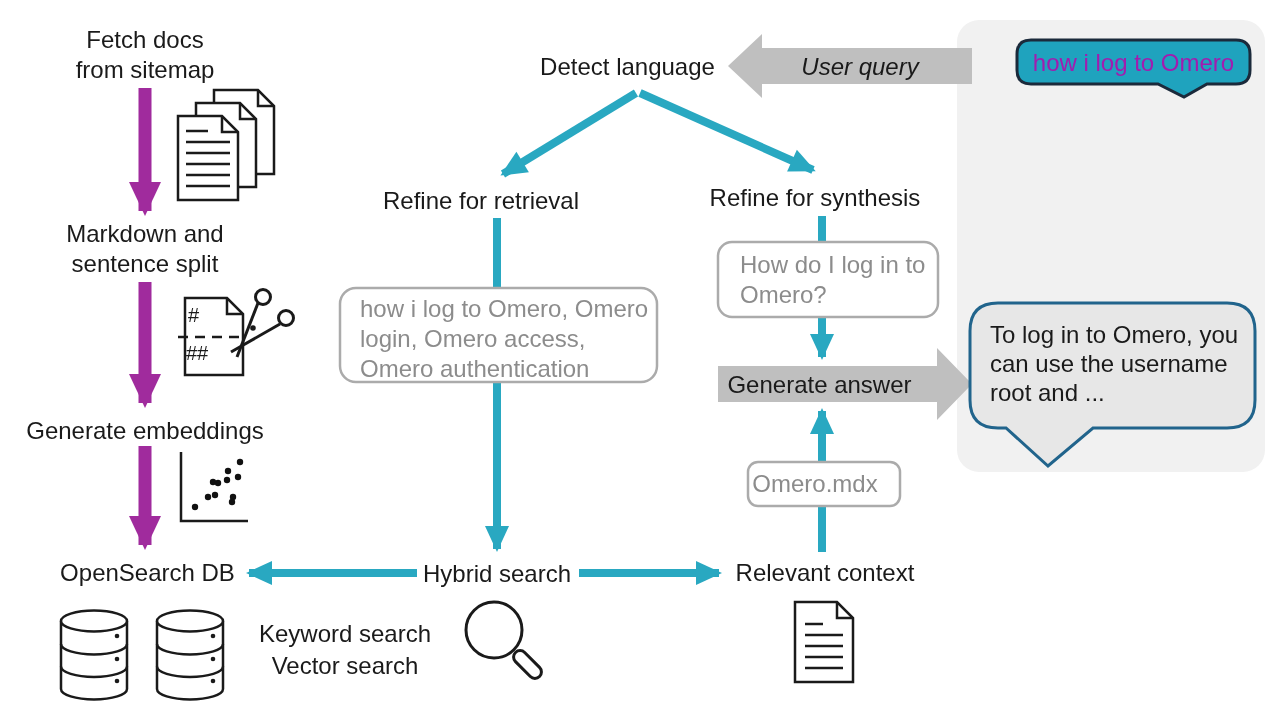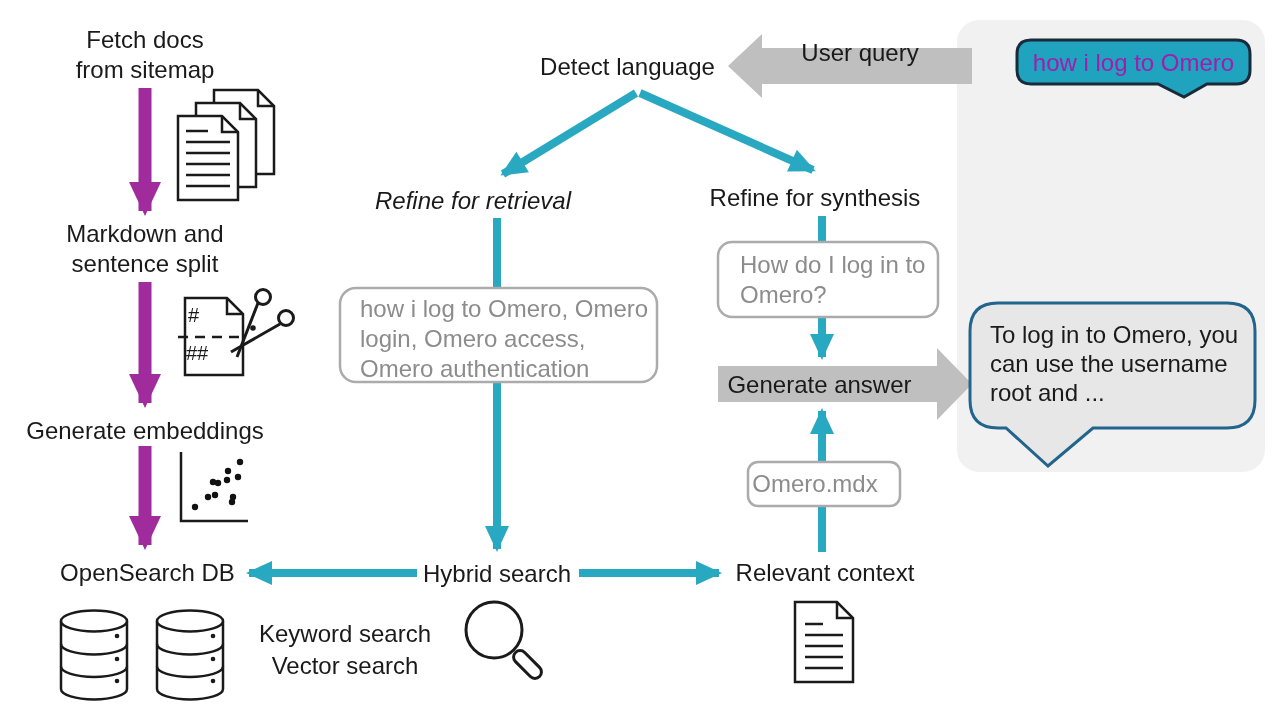--- a/index.html
+++ b/index.html
@@ -152,23 +152,23 @@
 
   <div class="lbl center" style="left:30px;top:219px;width:230px;">Markdown and
 sentence split</div>
 
   <div class="lbl center" style="left:20px;top:416px;width:250px;">Generate embeddings</div>
 
   <div class="lbl center" style="left:30px;top:558px;width:235px;">OpenSearch DB</div>
 
   <div class="lbl center" style="left:525px;top:52px;width:205px;">Detect language</div>
 
-  <div class="lbl center" style="left:765px;top:38px;width:190px;">User query</div>
+  <div class="lbl center" style="left:765px;top:52px;width:190px;font-style:italic;">User query</div>
 
-  <div class="lbl center" style="left:368px;top:186px;width:210px;font-style:italic;">Refine for retrieval</div>
+  <div class="lbl center" style="left:376px;top:186px;width:210px;">Refine for retrieval</div>
 
   <div class="lbl gray" style="left:360px;top:294px;width:290px;">how i log to Omero, Omero
 login, Omero access,
 Omero authentication</div>
 
   <div class="lbl center" style="left:417px;top:559px;width:160px;">Hybrid search</div>
 
   <div class="lbl center" style="left:240px;top:619px;width:210px;">Keyword search</div>
 
   <div class="lbl center" style="left:240px;top:651px;width:210px;">Vector search</div>

